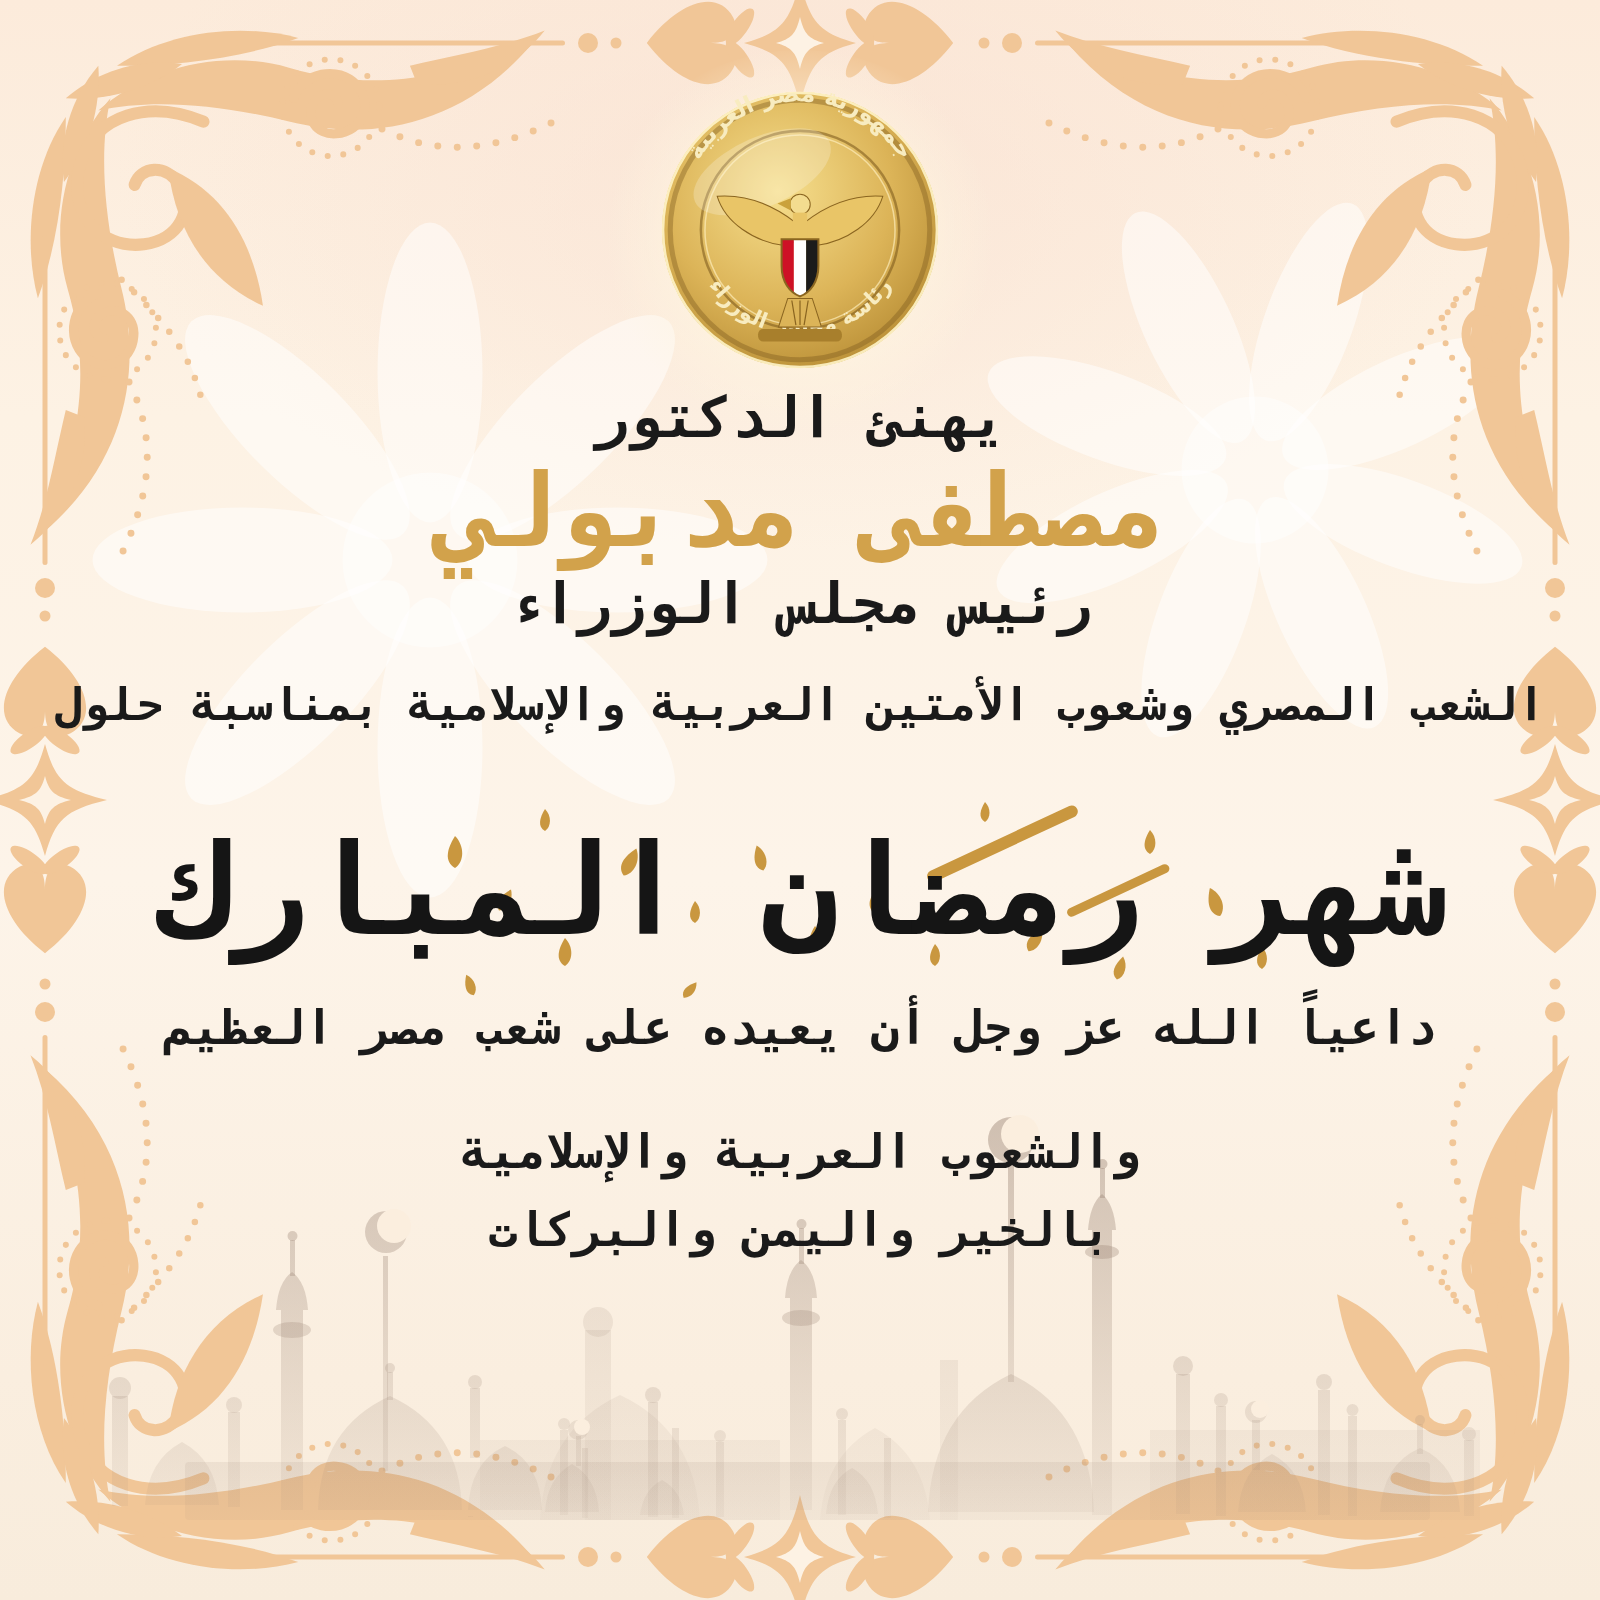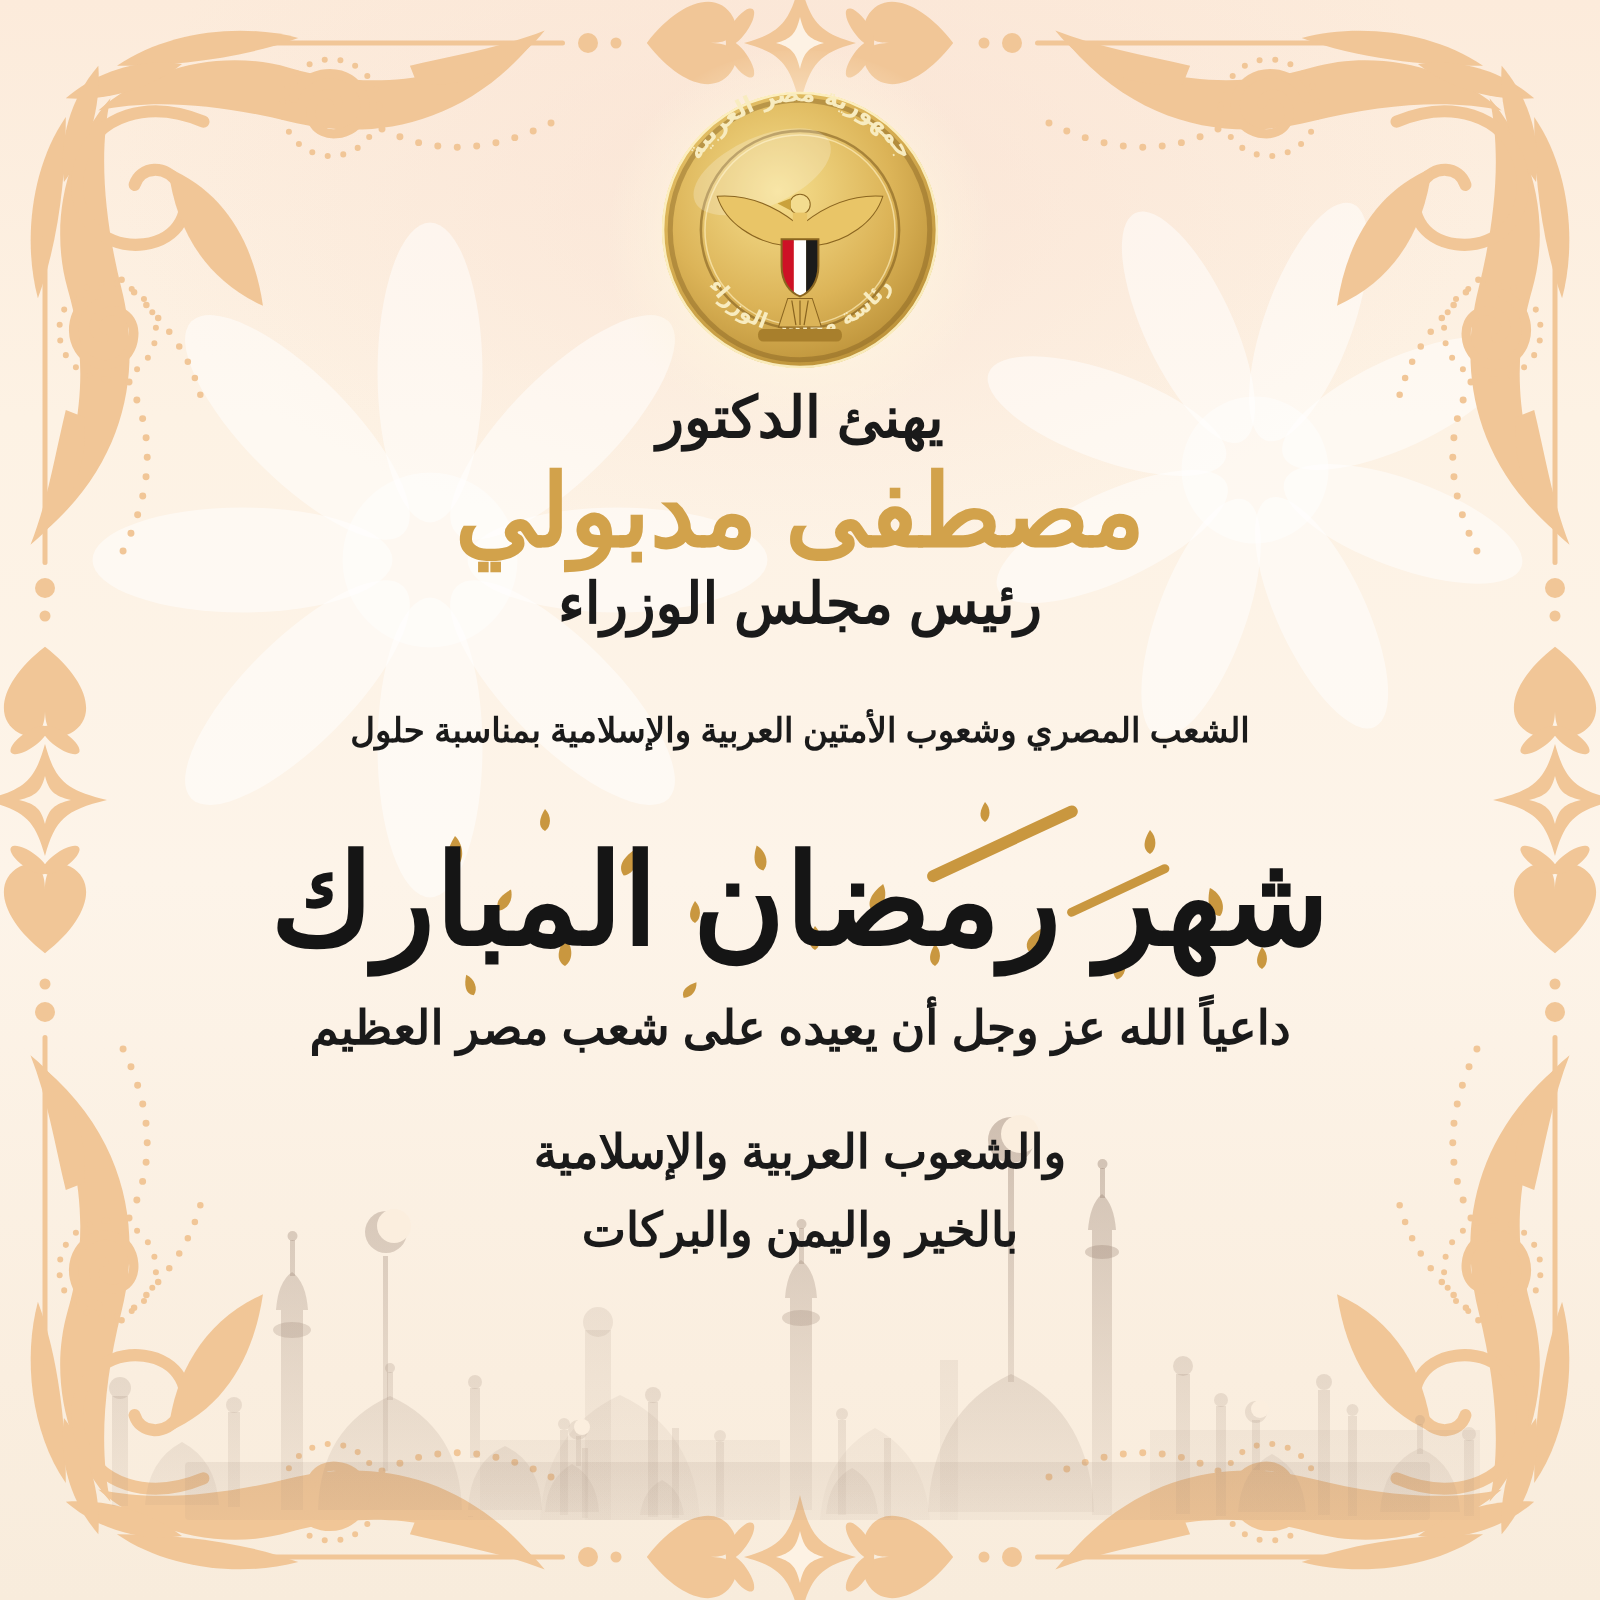--- a/index.html
+++ b/index.html
@@ -10,26 +10,26 @@
       radial-gradient(ellipse 950px 520px at 50% 11%, rgba(249,224,209,.6), rgba(249,224,209,0) 72%),
       linear-gradient(180deg,#fcebdb 0%,#fdf2e4 26%,#fdf4e9 55%,#faeedf 86%,#f8ecdc 100%);
   }
   svg{display:block;}
   .decor{position:absolute;left:0;top:0;}
   .orn{fill:#f1c697;}
   .orn-stroke{fill:none;stroke:#f1c697;}
   .line{
     position:absolute;left:0;right:0;text-align:center;direction:rtl;
     font-weight:bold;color:#1a1a1a;white-space:nowrap;
-    font-family:Liberation Sans, sans-serif;
+    font-family:Liberation Mono, monospace;
   }
   .intro{top:384px;font-size:57px;}
   .name{top:452px;font-size:101px;color:#d2a24b;}
   .title{top:570px;font-size:57px;}
-  .audience{top:710px;font-size:34px;}
+  .audience{top:678px;font-size:45px;}
   .calligraphy{top:776px;font-size:126px;line-height:250px;color:#151515;}
   .prayer1{top:1000px;font-size:47px;}
   .prayer2{top:1124px;font-size:47px;}
   .prayer3{top:1202px;font-size:47px;}
   .emblem-glow{
     position:absolute;left:598px;top:50px;width:404px;height:380px;border-radius:50%;
     background:radial-gradient(circle, rgba(255,246,225,.9) 30%, rgba(255,246,225,0) 70%);
   }
   .emblem{position:absolute;left:660px;top:90px;}
 </style>

